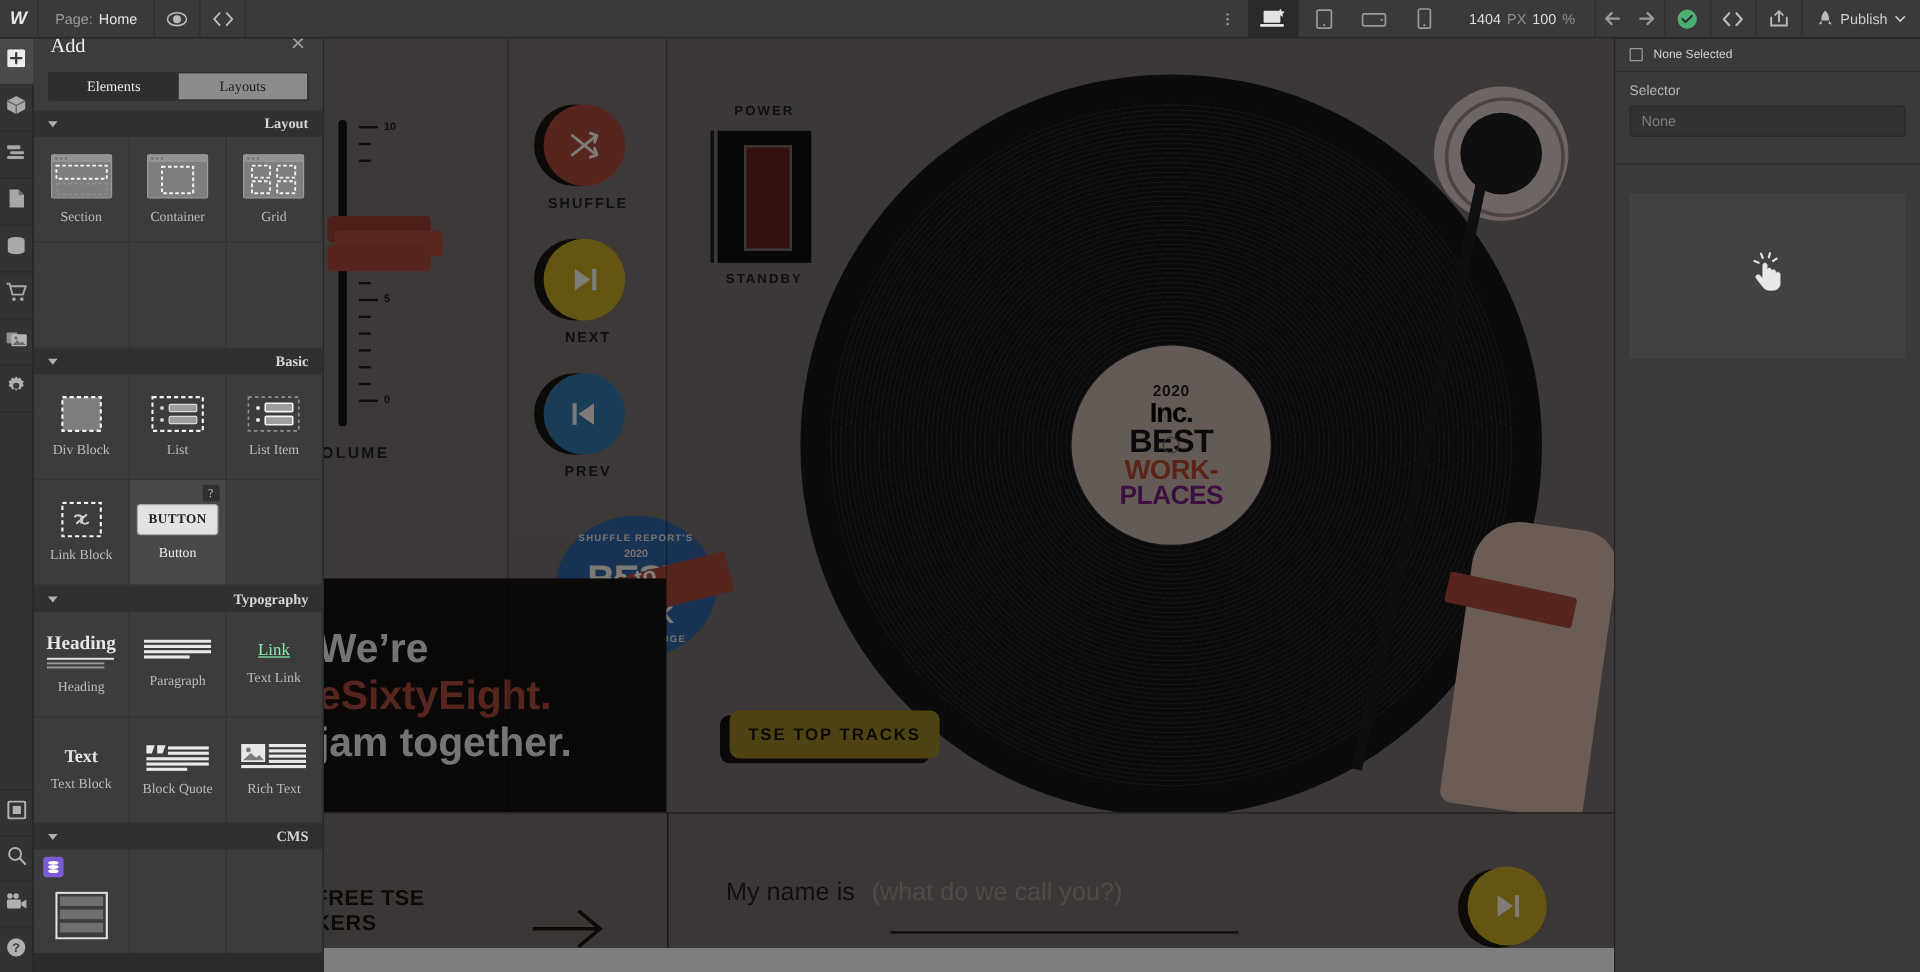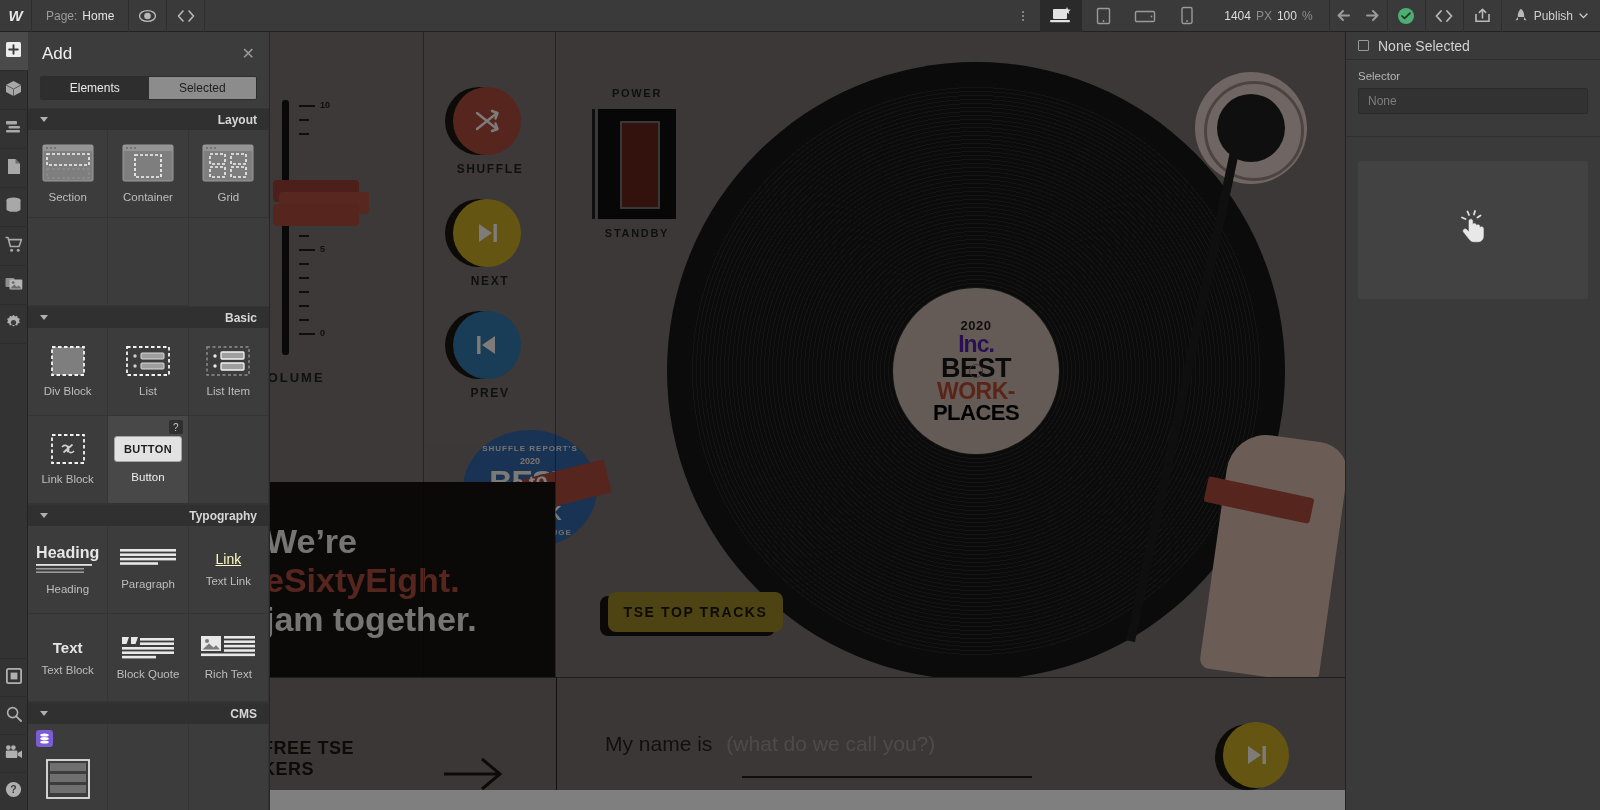--- a/index.html
+++ b/index.html
@@ -37,22 +37,22 @@
   #rail { position:absolute; top:32px; left:0; width:28px; height:778px; background:#333;
     border-right:1px solid #232323; display:flex; flex-direction:column; align-items:center;
     z-index:40; }
   .rail-btn { width:28px; height:39px; display:flex; align-items:center; justify-content:center;
     border-bottom:1px solid #2c2c2c; }
   .rail-btn.active { background:#4a4a4a; }
   .rail-bottom { margin-top:auto; width:28px; }
   .rail-bottom .rail-btn{ border-bottom:none; border-top:1px solid #2c2c2c; height:38px;}
 
   
-  #addpanel { position:absolute; top:32px; left:28px; width:242px; height:778px;
-    background:#3c3c3c; border-right:1px solid #272727; z-index:35; overflow:hidden;}
+  #addpanel { position:absolute; top:16px; left:28px; width:242px; height:778px;
+    background:#3c3c3c; border-right:1px solid #272727; z-index:35; overflow:hidden;font-family:Liberation Serif, serif;}
   .ap-head { height:44px; display:flex; align-items:center; padding:0 14px; }
   .ap-title { font-size:17px; color:#efefef; }
   .ap-close { margin-left:auto; color:#9a9a9a; font-size:16px; line-height:1; cursor:pointer;}
   .ap-tabs { margin:0 12px 8px 12px; height:24px; display:flex; border-radius:2px; overflow:hidden;
     border:1px solid #2d2d2d;}
   .ap-tab { flex:1; display:flex; align-items:center; justify-content:center; font-size:12px;
     color:#d9d9d9; background:#8c8c8c; color:#1e1e1e;}
   .ap-tab.active { background:#2e2e2e; color:#e9e9e9; }
   .sec-head { height:22px; background:#303030; display:flex; align-items:center; gap:7px;
     padding:0 12px; font-size:12px; font-weight:bold; color:#d6d6d6; border-top:1px solid #343434;justify-content:space-between;}
@@ -66,21 +66,21 @@
   .cellitem.empty { }
   .cellitem .cap { font-size:11.5px; color:#bdbdbd; }
   .cellitem.hover .cap { color:#efefef; }
   .qbadge { position:absolute; top:4px; right:5px; width:14px;height:14px;border-radius:2px;
     background:#2f2f2f; color:#c5c5c5; font-size:10px; display:flex;align-items:center;
     justify-content:center;}
   .btnglyph { background:#e2e2e2; color:#1d1d1d; font-size:11px; font-weight:bold;
     padding:6px 9px; border-radius:3px; border:1px solid #a5a5a5; letter-spacing:.4px;}
   .tglyph-h { color:#e6e6e6; font-size:16px; font-weight:bold; line-height:1; }
   .tglyph-t { color:#e6e6e6; font-size:15px; font-weight:bold; line-height:1; }
-  .tglyph-l { color:#fef9c3; font-size:14px; text-decoration:underline; line-height:1;}
+  .tglyph-l { color:#86efac; font-size:14px; text-decoration:underline; line-height:1;}
   .cmsbadge { position:absolute; top:6px; left:8px; width:17px;height:17px;border-radius:3px;
     background:#7b5bd6; display:flex;align-items:center;justify-content:center;}
 
   
   #canvas { position:absolute; top:32px; left:270px; width:1075px; height:778px;
     background:#6d6664; overflow:hidden; z-index:10; }
   #dim { position:absolute; inset:0; background:rgba(0,0,0,0.45); pointer-events:none; z-index:30;}
   .vline { position:absolute; top:0; width:1px; height:645px; background:rgba(0,0,0,.35); z-index:9;}
 
   .panelbg { position:absolute; background:#6d6664; }
@@ -125,24 +125,24 @@
   #record { position:absolute; left:397px; top:30px; width:618px; height:618px; border-radius:50%;
     background:#141414; }
   #recGrooves { position:absolute; inset:22px; border-radius:50%;
      background:repeating-radial-gradient(circle at center, #141414 0 3px, #262626 3px 4px);}
   #recLabel { position:absolute; left:50%; top:50%; width:166px;height:166px;margin:-83px 0 0 -83px;
      border-radius:50%; background:#b8a79d; display:flex; flex-direction:column; align-items:center;
      justify-content:center; }
   #recHole { position:absolute; left:50%;top:50%;width:14px;height:14px;margin:-7px 0 0 -7px;
      border-radius:50%; border:1px solid #6f6660;}
   .lbl-yr { font-size:13px; font-weight:bold; color:#1b1b1b; letter-spacing:.5px;}
-  .lbl-inc { font-size:23px; font-weight:bold; color:#4c1d95; letter-spacing:-1px; line-height:1;}
+  .lbl-inc { font-size:23px; font-weight:bold; color:#000000; letter-spacing:-1px; line-height:1;}
   .lbl-best { font-size:27px; font-weight:bold; color:#141414; letter-spacing:-.5px; line-height:.95;}
   .lbl-work { font-size:23px; font-weight:bold; color:#a7432f; letter-spacing:-.5px; line-height:.95;}
-  .lbl-places { font-size:22px; font-weight:bold; color:#000000; letter-spacing:-.5px; line-height:.95;}
+  .lbl-places { font-size:22px; font-weight:bold; color:#701a75; letter-spacing:-.5px; line-height:.95;}
 
   
   #tonearmPivot{ position:absolute; left:925px; top:40px; width:112px;height:112px;border-radius:50%;
     background:#cbb9b2;}
   #tonearmPivot:after{content:"";position:absolute;left:22px;top:22px;width:68px;height:68px;
     border-radius:50%;background:#1d1d1d;}
   #tonearmPivot:before{content:"";position:absolute;left:9px;top:9px;width:94px;height:94px;
     border-radius:50%;border:3px solid #8d7d77;}
   #tonearm { position:absolute; left:960px; top:120px; width:9px; height:500px; background:#1d1d1d;
     transform-origin: top center; transform: rotate(12deg); }
@@ -201,21 +201,21 @@
   #whiteEdge { position:absolute; left:0; top:758px; width:1075px; height:20px; background:#e8e8e8;}
 
   
   #rightpanel { position:absolute; top:32px; left:1345px; width:255px; height:778px;
     background:#3a3a3a; border-left:1px solid #232323; z-index:40; }
   .rp-tabs { height:32px; display:flex; border-bottom:1px solid #2b2b2b; background:#333;
     margin-top:-32px;}
   .rp-tab { flex:1; display:flex;align-items:center;justify-content:center; border-right:1px solid #2b2b2b;}
   .rp-tab.active{ background:#444; }
   .rp-sel { height:28px; display:flex; align-items:center; gap:9px; padding:0 12px;
-    border-bottom:1px solid #2e2e2e; font-size:14px; color:#d2d2d2;}
+    border-bottom:1px solid #2e2e2e; font-size:10px; color:#d2d2d2;}
   .rp-chk { width:11px;height:11px;border:1px solid #9a9a9a; border-radius:1px;}
   .rp-body { padding:10px 12px; }
   .rp-lbl { font-size:11.5px; color:#b5b5b5; margin-bottom:6px;}
   .rp-input { height:26px; background:#323232; border:1px solid #2a2a2a; border-radius:2px;
     display:flex; align-items:center; padding:0 9px; font-size:12px; color:#7e7e7e;}
   .rp-empty { margin:24px 12px 0 12px; height:138px; background:#424242; border-radius:2px;
     display:flex; flex-direction:column; align-items:center; justify-content:center; gap:14px;
     padding:0 24px;}
   .rp-empty .txt { font-size:11.5px; color:#c0c0c0; text-align:center; line-height:1.45;}
   .rp-divider{ height:1px; background:#2e2e2e; margin-top:12px;}
@@ -431,21 +431,21 @@
   </div>
 </div>
 
 <div id="addpanel">
   <div class="ap-head">
     <div class="ap-title">Add</div>
     <div class="ap-close">✕</div>
   </div>
   <div class="ap-tabs">
     <div class="ap-tab active">Elements</div>
-    <div class="ap-tab">Selected</div>
+    <div class="ap-tab">Layouts</div>
   </div>
 
   <div class="sec-head">
     <span class="caret"></span>
     <span>Layout</span>
   </div>
   <div class="grid3">
     <div class="cellitem">
       <svg width="52" height="38" viewBox="0 0 52 38">
           <rect x="1" y="1" width="50" height="36" rx="1.5" fill="#7e7e7e" stroke="#9c9c9c"></rect>

